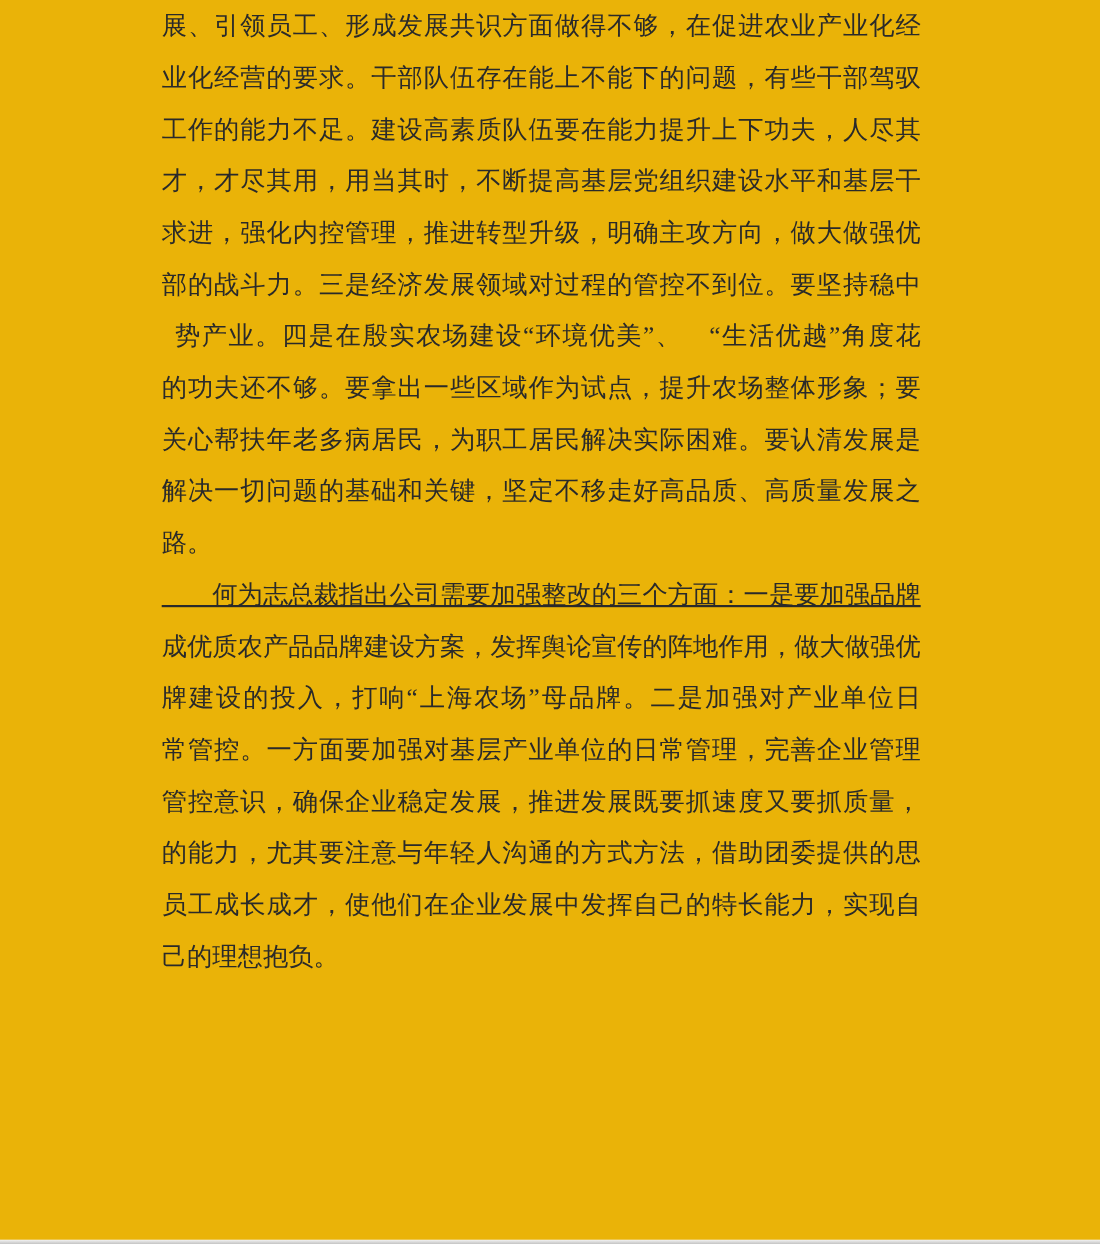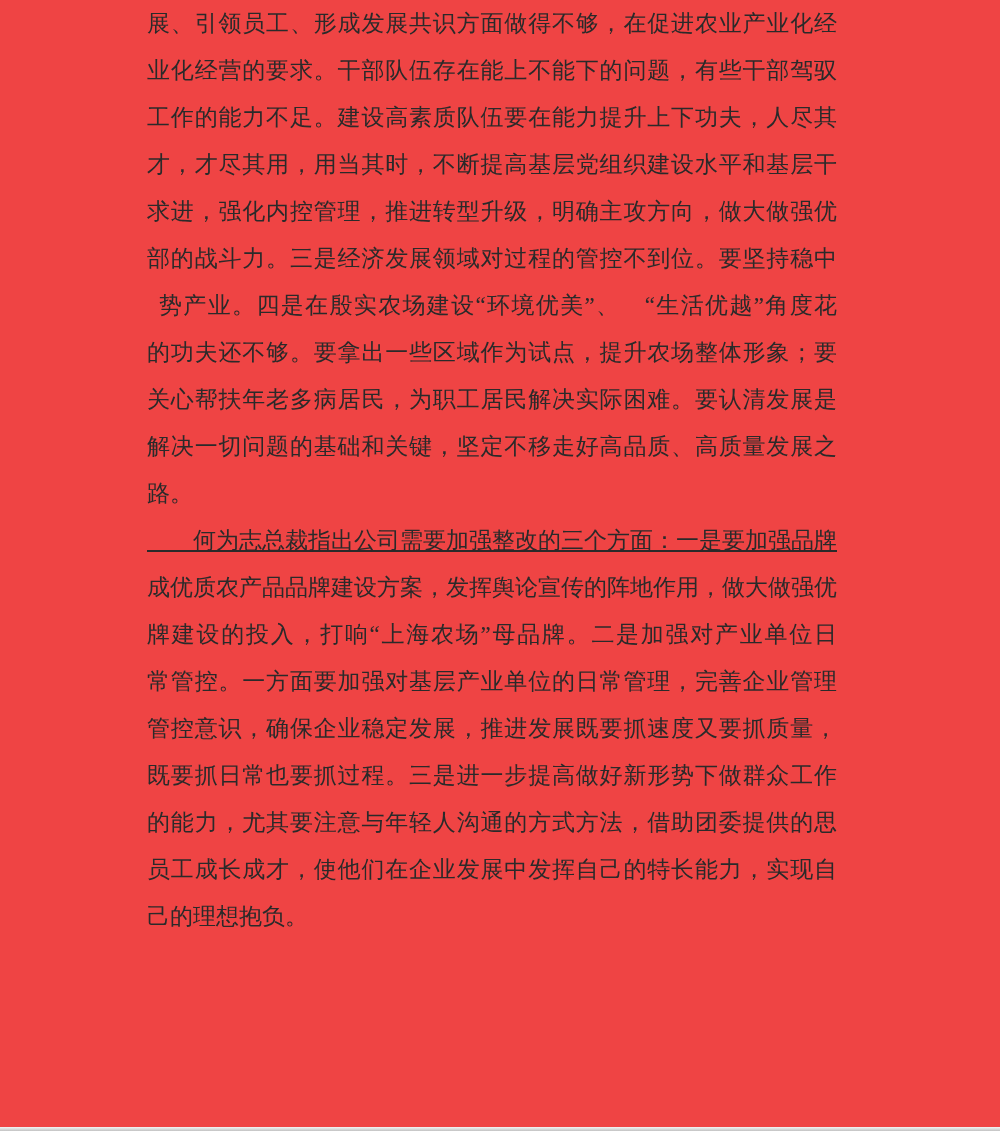--- a/index.html
+++ b/index.html
@@ -48,41 +48,40 @@
     left: 0;
     right: 0;
     bottom: 0;
     height: 4px;
     background: linear-gradient(to bottom, #f4f4f4, #c2c2c2);
   }
 </style>
 </head>
 <body>
 
-<div class="page" style="background: #ef4444;">
+<div class="page" style="background: #eab308;">
   <div class="textblock" id="textblock">
       <div class="paragraph">
         <div class="text-line" style="color: rgb(42, 42, 42);">展、引领员工、形成发展共识方面做得不够，在促进农业产业化经</div>
         <div class="text-line" style="color: rgb(42, 42, 42);">业化经营的要求。干部队伍存在能上不能下的问题，有些干部驾驭</div>
         <div class="text-line" style="color: rgb(42, 42, 42);">工作的能力不足。建设高素质队伍要在能力提升上下功夫，人尽其</div>
         <div class="text-line" style="color: rgb(42, 42, 42);">才，才尽其用，用当其时，不断提高基层党组织建设水平和基层干</div>
         <div class="text-line" style="color: rgb(42, 42, 42);">求进，强化内控管理，推进转型升级，明确主攻方向，做大做强优</div>
         <div class="text-line" style="color: rgb(42, 42, 42);">部的战斗力。三是经济发展领域对过程的管控不到位。要坚持稳中</div>
         <div class="text-line" style="color: rgb(42, 42, 42); margin-left: 12px;">势产业。四是在殷实农场建设“环境优美”、　“生活优越”角度花</div>
         <div class="text-line" style="color: rgb(42, 42, 42);">的功夫还不够。要拿出一些区域作为试点，提升农场整体形象；要</div>
         <div class="text-line" style="color: rgb(42, 42, 42);">关心帮扶年老多病居民，为职工居民解决实际困难。要认清发展是</div>
         <div class="text-line" style="color: rgb(42, 42, 42);">解决一切问题的基础和关键，坚定不移走好高品质、高质量发展之</div>
         <div class="text-line para-end" style="color: rgb(42, 42, 42);">路。</div>
       </div>
       <div class="paragraph">
         <div class="text-line" style="color: rgb(42, 42, 42); text-decoration: underline;">　　何为志总裁指出公司需要加强整改的三个方面：一是要加强品牌</div>
         <div class="text-line" style="color: rgb(42, 42, 42);">成优质农产品品牌建设方案，发挥舆论宣传的阵地作用，做大做强优</div>
         <div class="text-line" style="color: rgb(42, 42, 42);">牌建设的投入，打响“上海农场”母品牌。二是加强对产业单位日</div>
         <div class="text-line" style="color: rgb(42, 42, 42);">常管控。一方面要加强对基层产业单位的日常管理，完善企业管理</div>
         <div class="text-line" style="color: rgb(42, 42, 42);">管控意识，确保企业稳定发展，推进发展既要抓速度又要抓质量，</div>
-        <div class="text-line" style="color: rgb(42, 42, 42);">既要抓日常也要抓过程。三是进一步提高做好新形势下做群众工作</div>
         <div class="text-line" style="color: rgb(42, 42, 42);">的能力，尤其要注意与年轻人沟通的方式方法，借助团委提供的思</div>
         <div class="text-line" style="color: rgb(42, 42, 42);">员工成长成才，使他们在企业发展中发挥自己的特长能力，实现自</div>
         <div class="text-line para-end" style="color: rgb(42, 42, 42);">己的理想抱负。</div>
       </div>
     </div>
   <div class="bottom-edge"></div>
 </div>
 
 </body></html>

